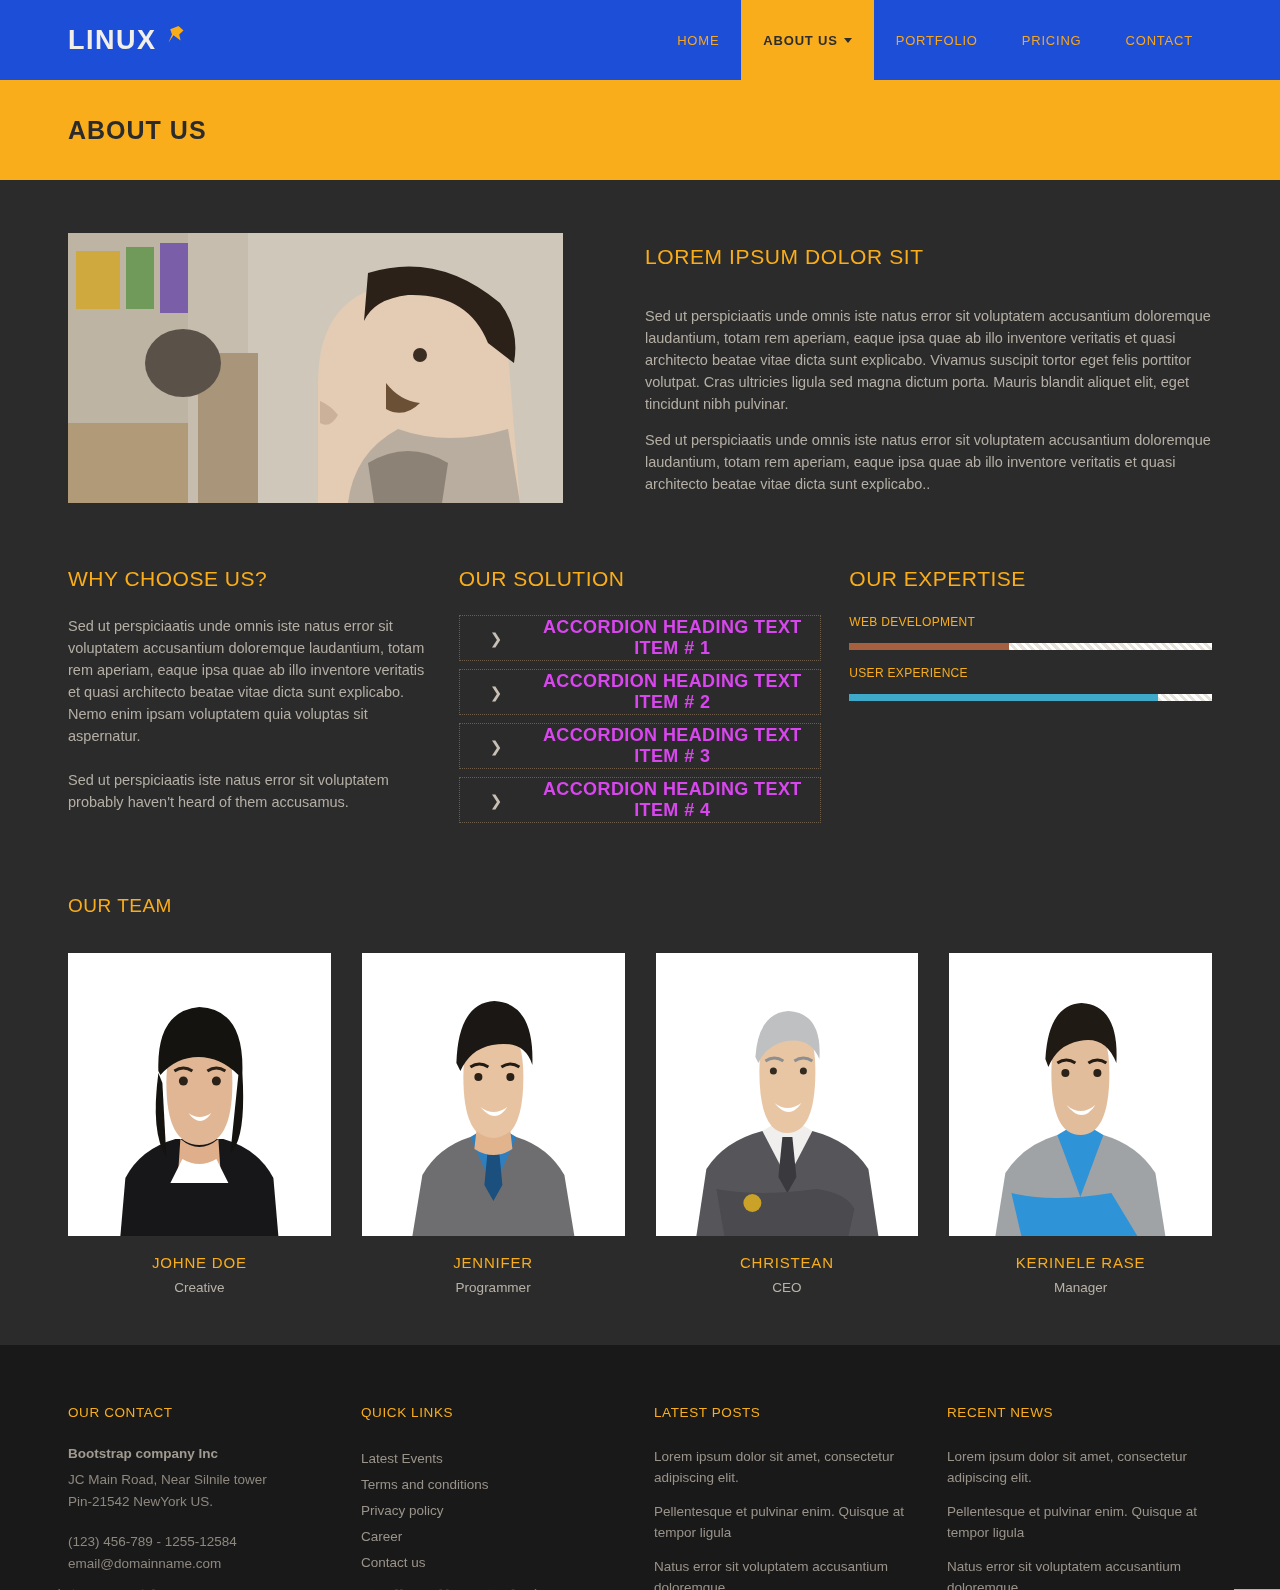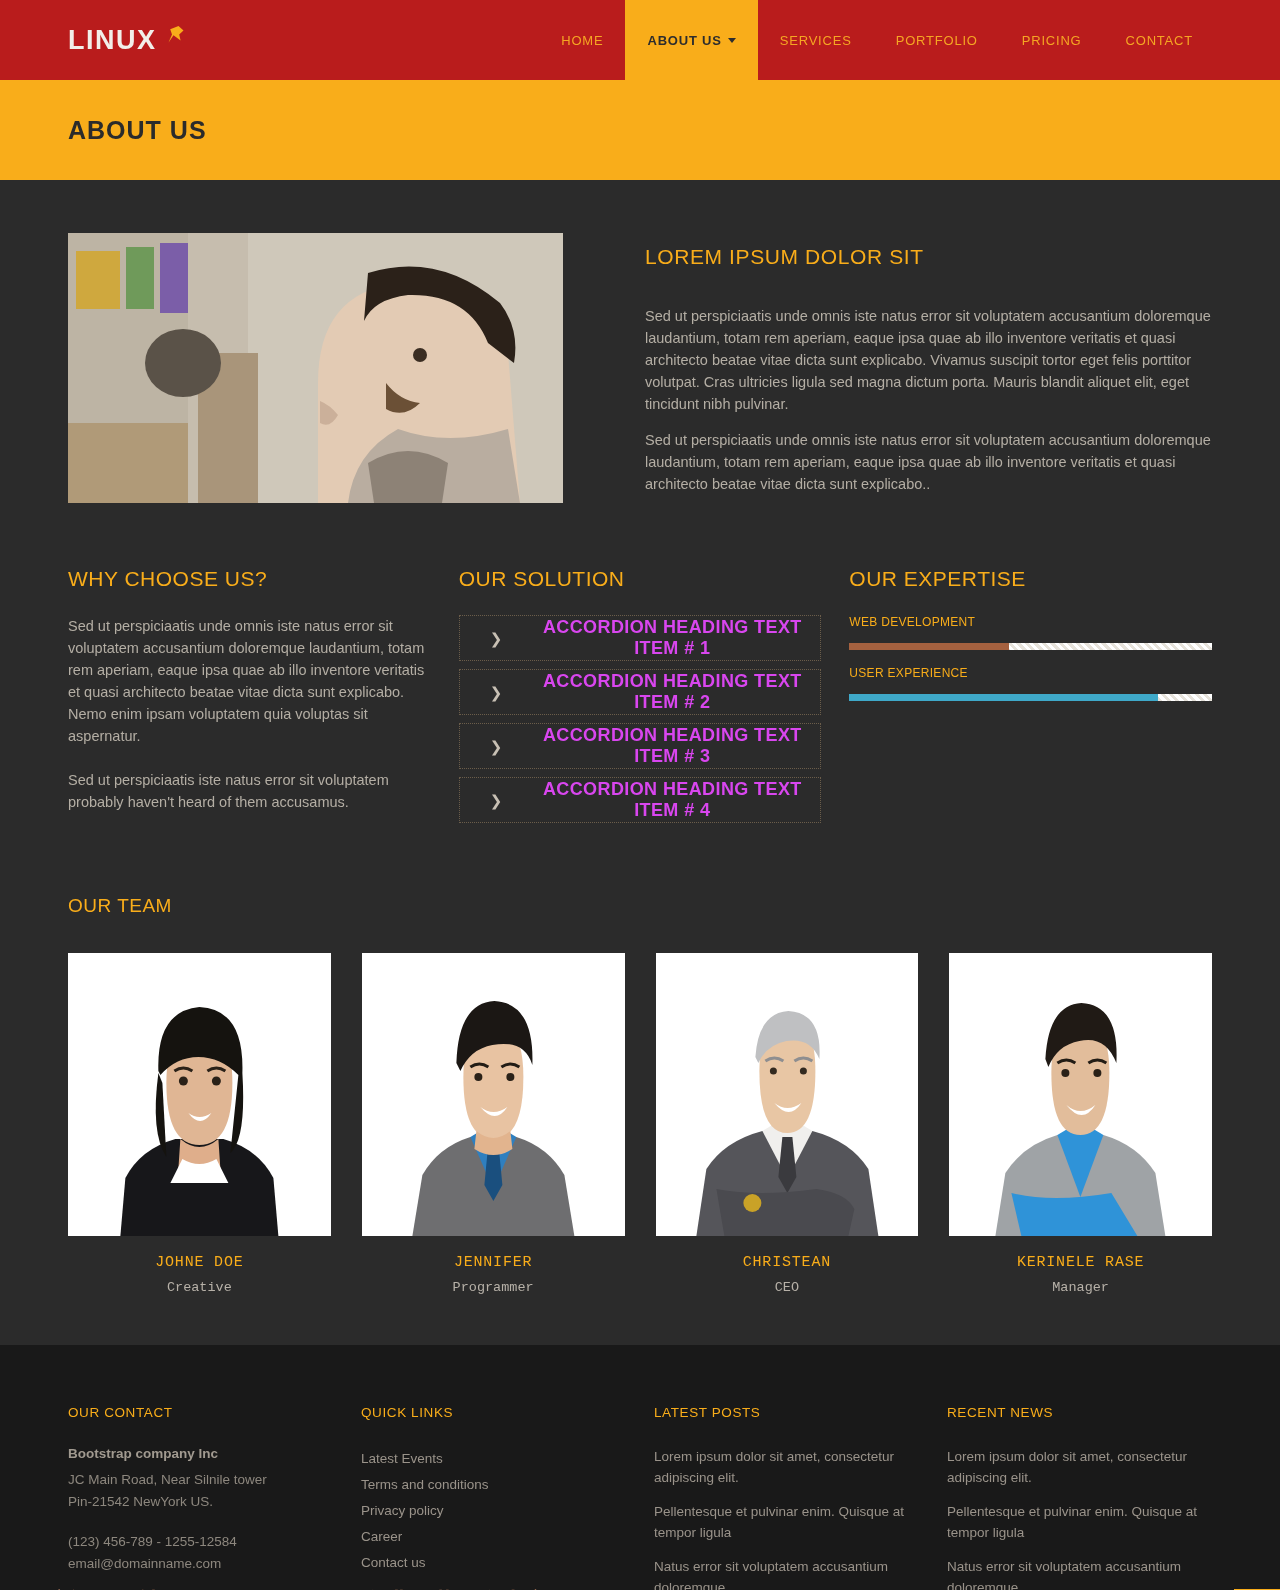--- a/index.html
+++ b/index.html
@@ -7,21 +7,21 @@
     width: 1280px;
     background: #2b2b2b;
     font-family: "Liberation Sans", sans-serif;
     -webkit-font-smoothing: antialiased;
   }
   .page { width: 1280px; position: relative; overflow: hidden; }
 
   
   .navbar {
     height: 80px;
-    background: #b91c1c;
+    background: #1d4ed8;
     display: flex;
     align-items: stretch;
     justify-content: space-between;
     position: relative;
   }
   .brand {
     display: flex;
     align-items: center;
     padding-left: 68px;
     gap: 10px;
@@ -185,21 +185,21 @@
 
   
   .team { padding-top: 60px; padding-bottom: 50px; }
   .team h3 {
     color: #f9ad1a;
     font-size: 19px;
     font-weight: normal;
     letter-spacing: 0.5px;
     margin-bottom: 36px;
   }
-  .team-grid { display: flex; gap: 31px; font-family: Liberation Mono, monospace; }
+  .team-grid { display: flex; gap: 31px; }
   .member { flex: 1; text-align: center; }
   .member-photo {
     width: 100%;
     height: 283px;
     background: #ffffff;
     overflow: hidden;
     position: relative;
   }
   .member-name {
     color: #f9ad1a;
@@ -302,23 +302,20 @@
       </span>
     </div>
 
     <ul class="nav-list">
       <li class="nav-item">
         <span>HOME</span>
       </li>
       <li class="nav-item active">
         <span>ABOUT US</span>
         <span class="caret"></span>
-      </li>
-      <li class="nav-item">
-        <span>SERVICES</span>
       </li>
       <li class="nav-item">
         <span>PORTFOLIO</span>
       </li>
       <li class="nav-item">
         <span>PRICING</span>
       </li>
       <li class="nav-item">
         <span>CONTACT</span>
       </li>

